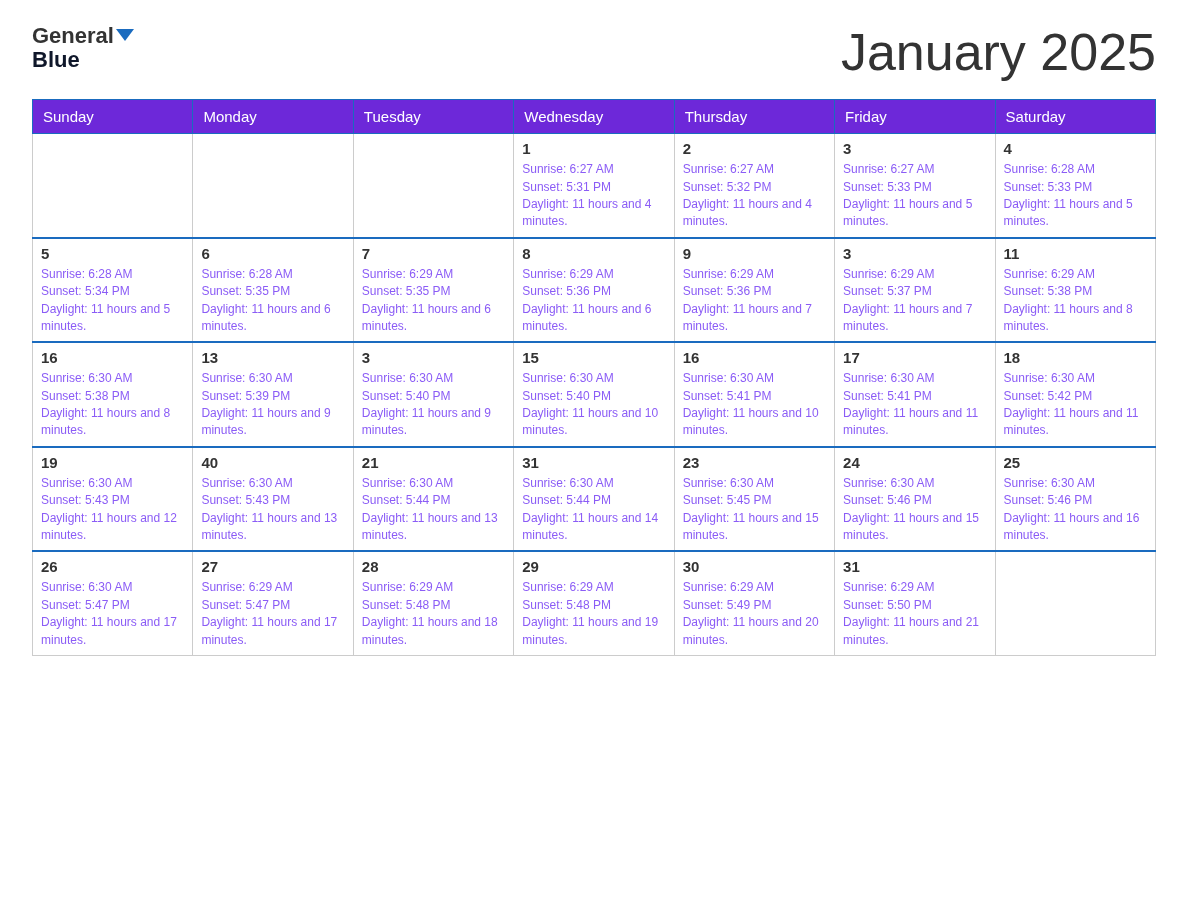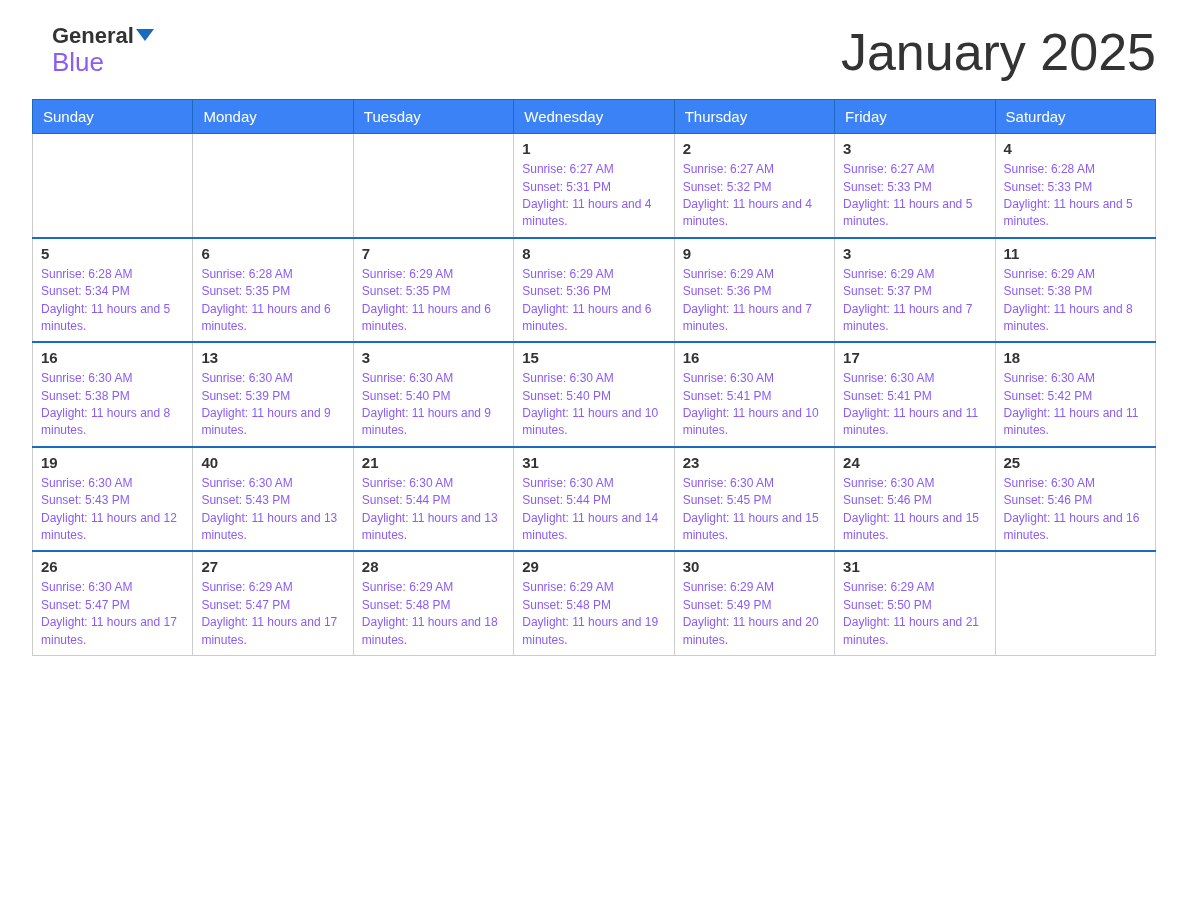--- a/index.html
+++ b/index.html
@@ -8,21 +8,20 @@
       background: #fff;
       padding: 24px 32px;
       width: 1188px;
       min-height: 918px;
     }
     .header {
       display: flex;
       justify-content: space-between;
       align-items: flex-start;
       margin-bottom: 18px;
-      margin-left: 20px;
     }
     .logo {
       display: flex;
       flex-direction: column;
       align-items: flex-start;
     }
     .logo-text {
       font-size: 22px;
       font-weight: bold;
       color: #333;
@@ -34,23 +33,23 @@
       height: 0;
       border-left: 9px solid transparent;
       border-right: 9px solid transparent;
       border-top: 12px solid #1a6bbf;
       margin-left: 2px;
       vertical-align: middle;
       position: relative;
       top: -2px;
     }
     .logo-line2 {
-      font-size: 26px;
-      font-weight: normal;
-      color: #8b5cf6;
+      font-size: 22px;
+      font-weight: bold;
+      color: #0f172a;
       line-height: 1.1;
     }
     .title-area {
       text-align: right;
     }
     .month-title {
       font-size: 52px;
       font-weight: normal;
       color: #333;
       line-height: 1.1;
@@ -58,21 +57,21 @@
     .location-title {
       font-size: 22px;
       color: #333;
       margin-top: 4px;
     }
     .calendar {
       width: 100%;
       border-collapse: collapse;
     }
     .calendar th {
-      background-color: #3b82f6;
+      background-color: #6d28d9;
       color: #fff;
       padding: 8px 10px;
       font-size: 15px;
       font-weight: normal;
       text-align: left;
       border: 1px solid #1a6bbf;
     }
     .calendar td {
       border: 1px solid #ccc;
       vertical-align: top;

